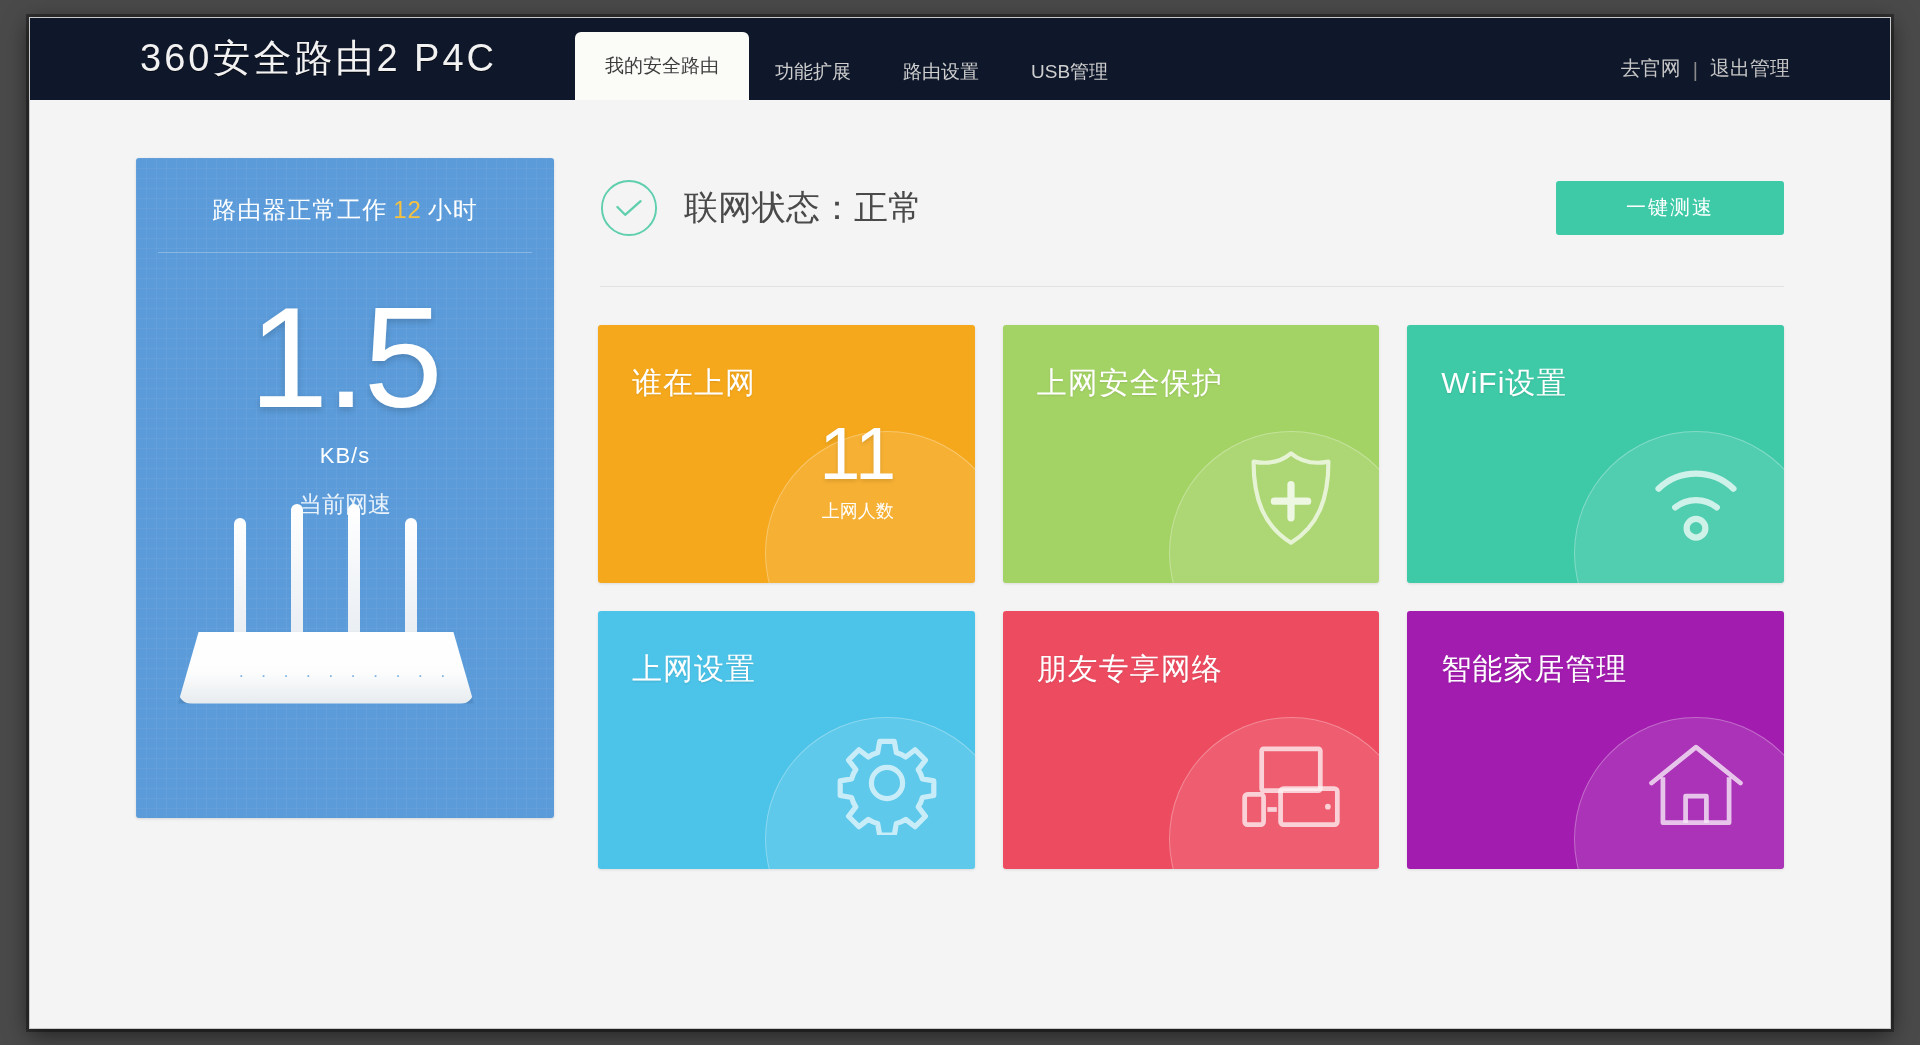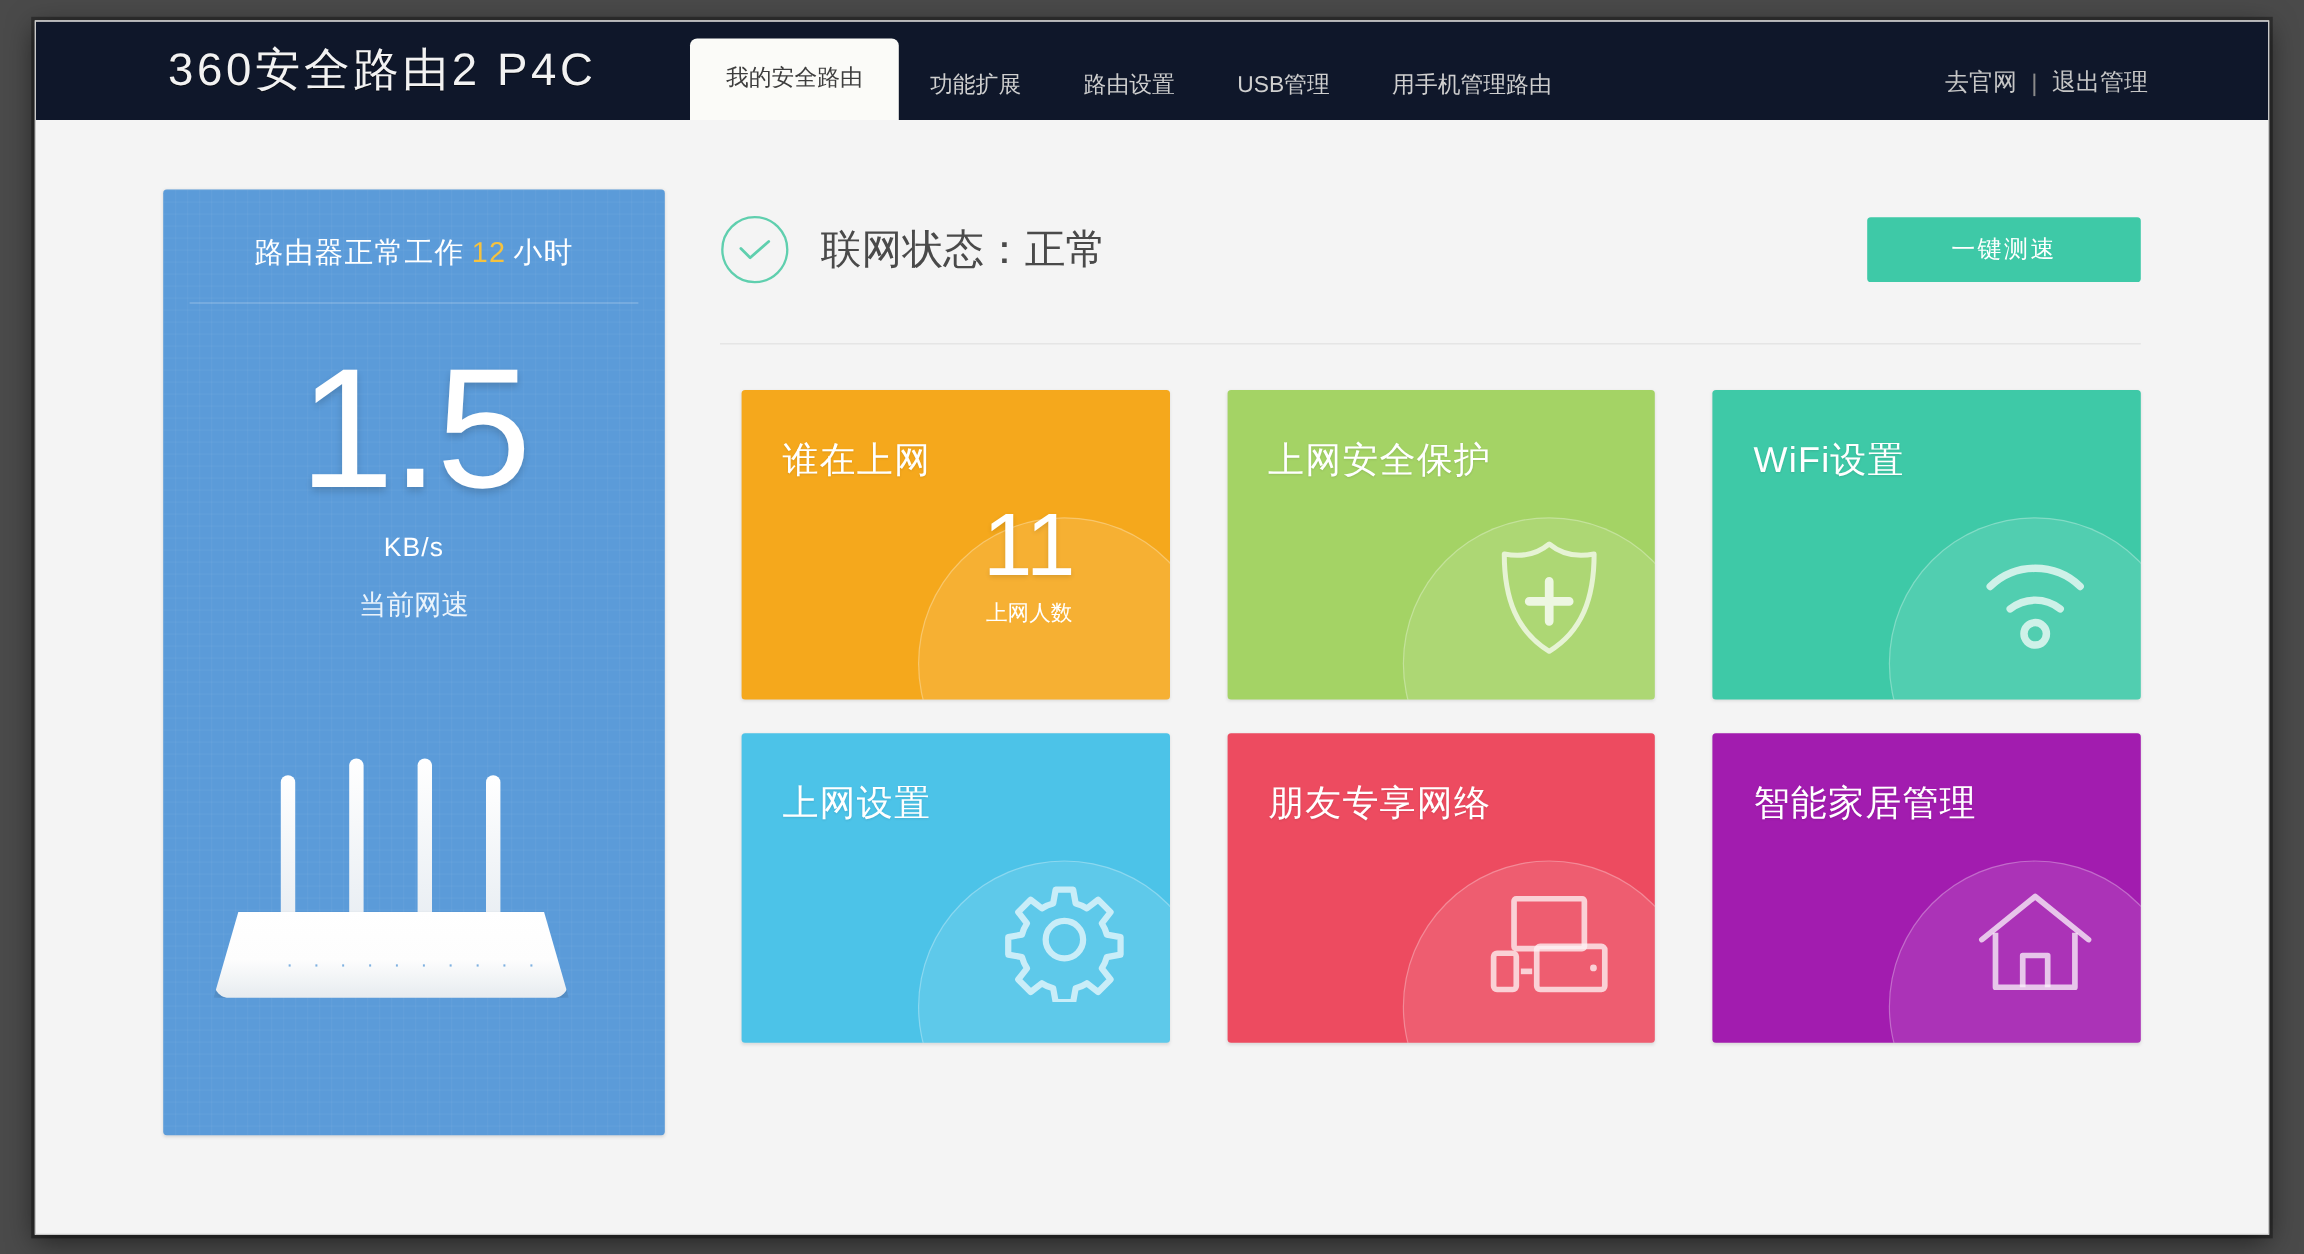--- a/index.html
+++ b/index.html
@@ -77,21 +77,21 @@
     display:flex;
   }
   #content-inner{
     display:flex;
     margin-left:106px;
     width:1650px;
   }
 
   
   #status-panel{
-    width:418px; height:788px;
+    width:418px; height:660px;
     background:#5b9bd9;
     border-radius:3px;
     position:relative;
     flex-shrink:0;
     overflow:hidden;
     box-shadow:0 1px 3px rgba(0,0,0,.12);
   }
   #status-panel::before{
     content:""; position:absolute; inset:0;
     background-image:
@@ -210,21 +210,20 @@
     gap:28px 28px;
     padding-right:2px;
   }
   .card{
     position:relative;
     height:258px;
     border-radius:3px;
     overflow:hidden;
     cursor:pointer;
     box-shadow:0 1px 3px rgba(0,0,0,.10);
-    margin-left:20px;
   }
   .card-title{
     position:absolute;
     top:38px; left:34px;
     color:#ffffff;
     font-size:30px;
     letter-spacing:1px;
     white-space:nowrap;
     text-shadow:0 1px 2px rgba(0,0,0,.10);
   }
@@ -262,21 +261,20 @@
 
   <div id="topbar">
 
     <div id="brand">360安全路由2 P4C</div>
 
     <nav id="nav-tabs">
       <div class="nav-tab active">我的安全路由</div>
       <div class="nav-tab">功能扩展</div>
       <div class="nav-tab">路由设置</div>
       <div class="nav-tab">USB管理</div>
-      <div class="nav-tab">用手机管理路由</div>
     </nav>
 
     <div id="nav-right">
       <span class="link">去官网</span>
       <span class="sep">|</span>
       <span class="link">退出管理</span>
     </div>
   </div>
 
   <div id="content">

